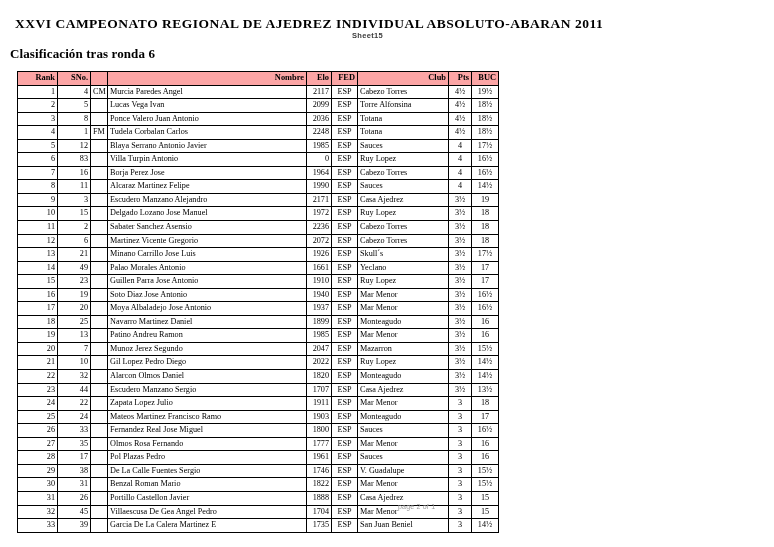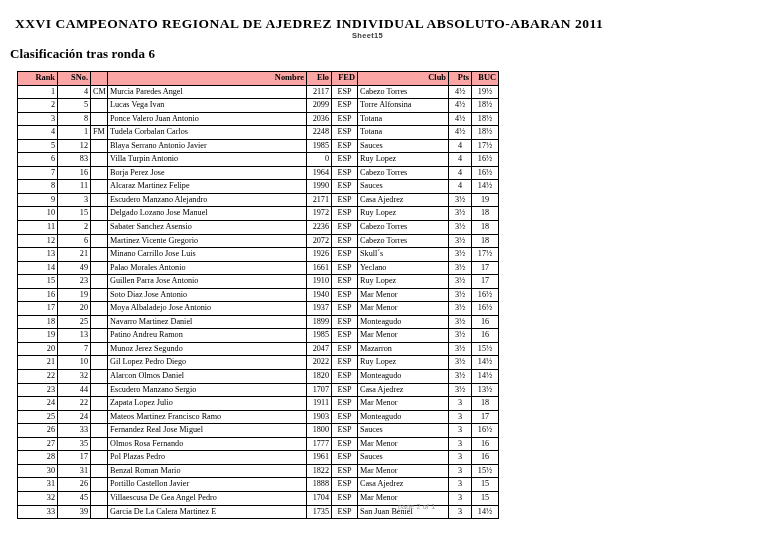--- a/index.html
+++ b/index.html
@@ -458,20 +458,31 @@
             <td class="sno">17</td>
             <td class="title"></td>
             <td class="name">Pol Plazas Pedro</td>
             <td class="elo">1961</td>
             <td class="fed">ESP</td>
             <td class="club">Sauces</td>
             <td class="pts">3</td>
             <td class="buc">16</td>
           </tr>
           <tr>
+            <td class="rank">29</td>
+            <td class="sno">38</td>
+            <td class="title"></td>
+            <td class="name">De La Calle Fuentes Sergio</td>
+            <td class="elo">1746</td>
+            <td class="fed">ESP</td>
+            <td class="club">V. Guadalupe</td>
+            <td class="pts">3</td>
+            <td class="buc">15½</td>
+          </tr>
+          <tr>
             <td class="rank">30</td>
             <td class="sno">31</td>
             <td class="title"></td>
             <td class="name">Benzal Roman Mario</td>
             <td class="elo">1822</td>
             <td class="fed">ESP</td>
             <td class="club">Mar Menor</td>
             <td class="pts">3</td>
             <td class="buc">15½</td>
           </tr>

